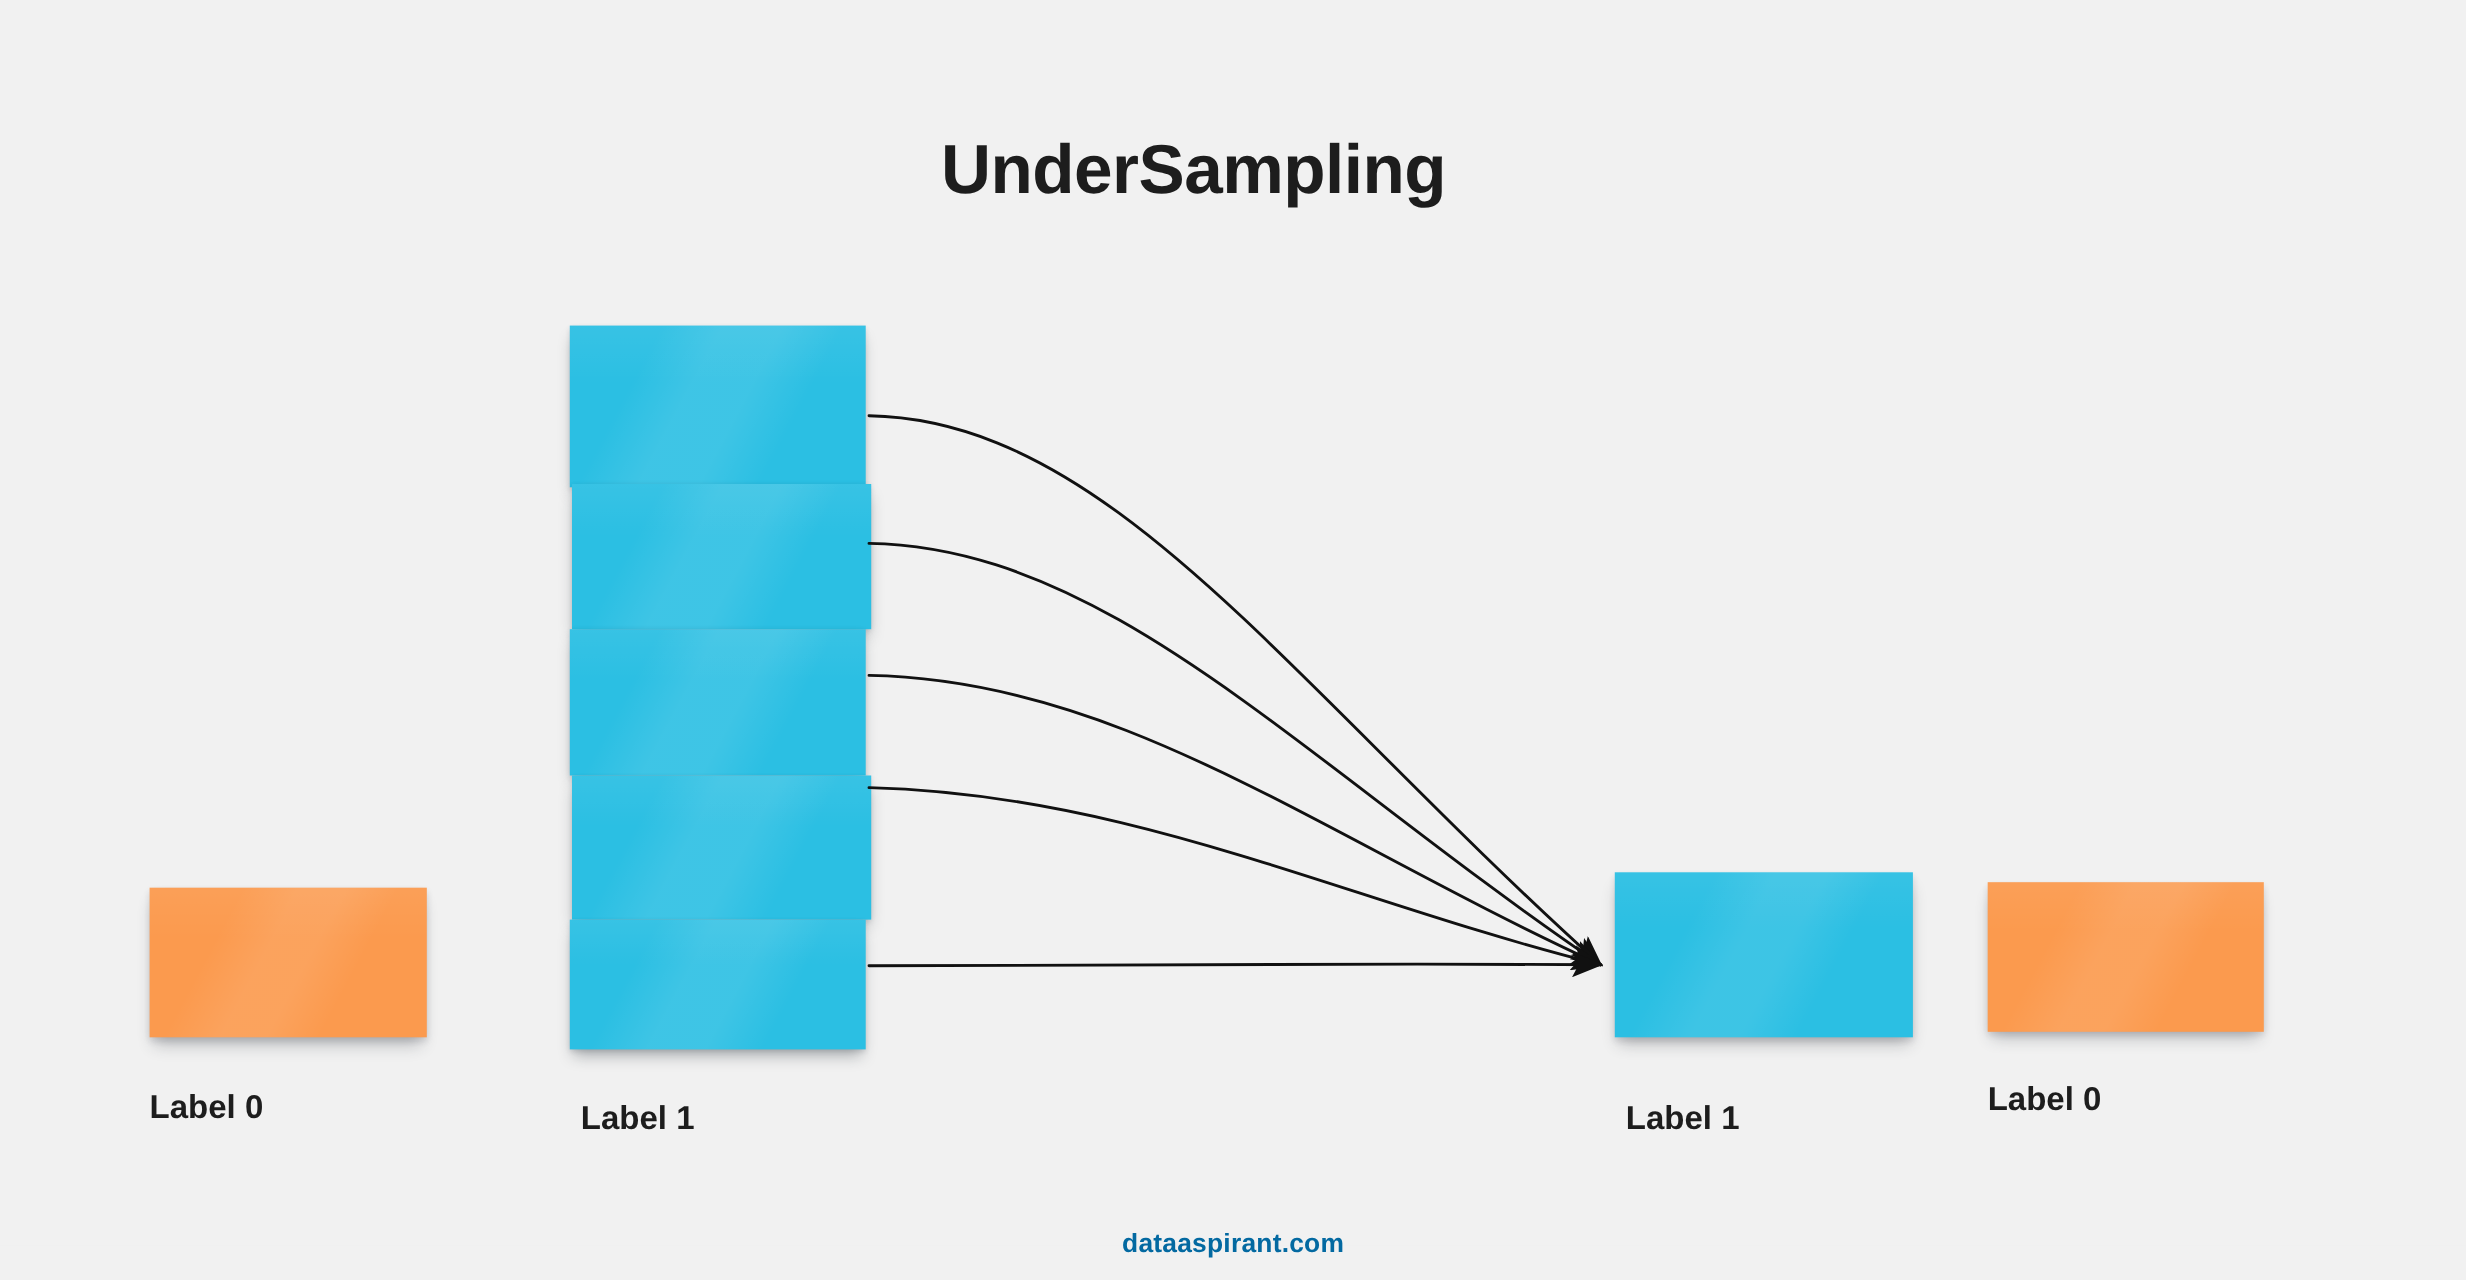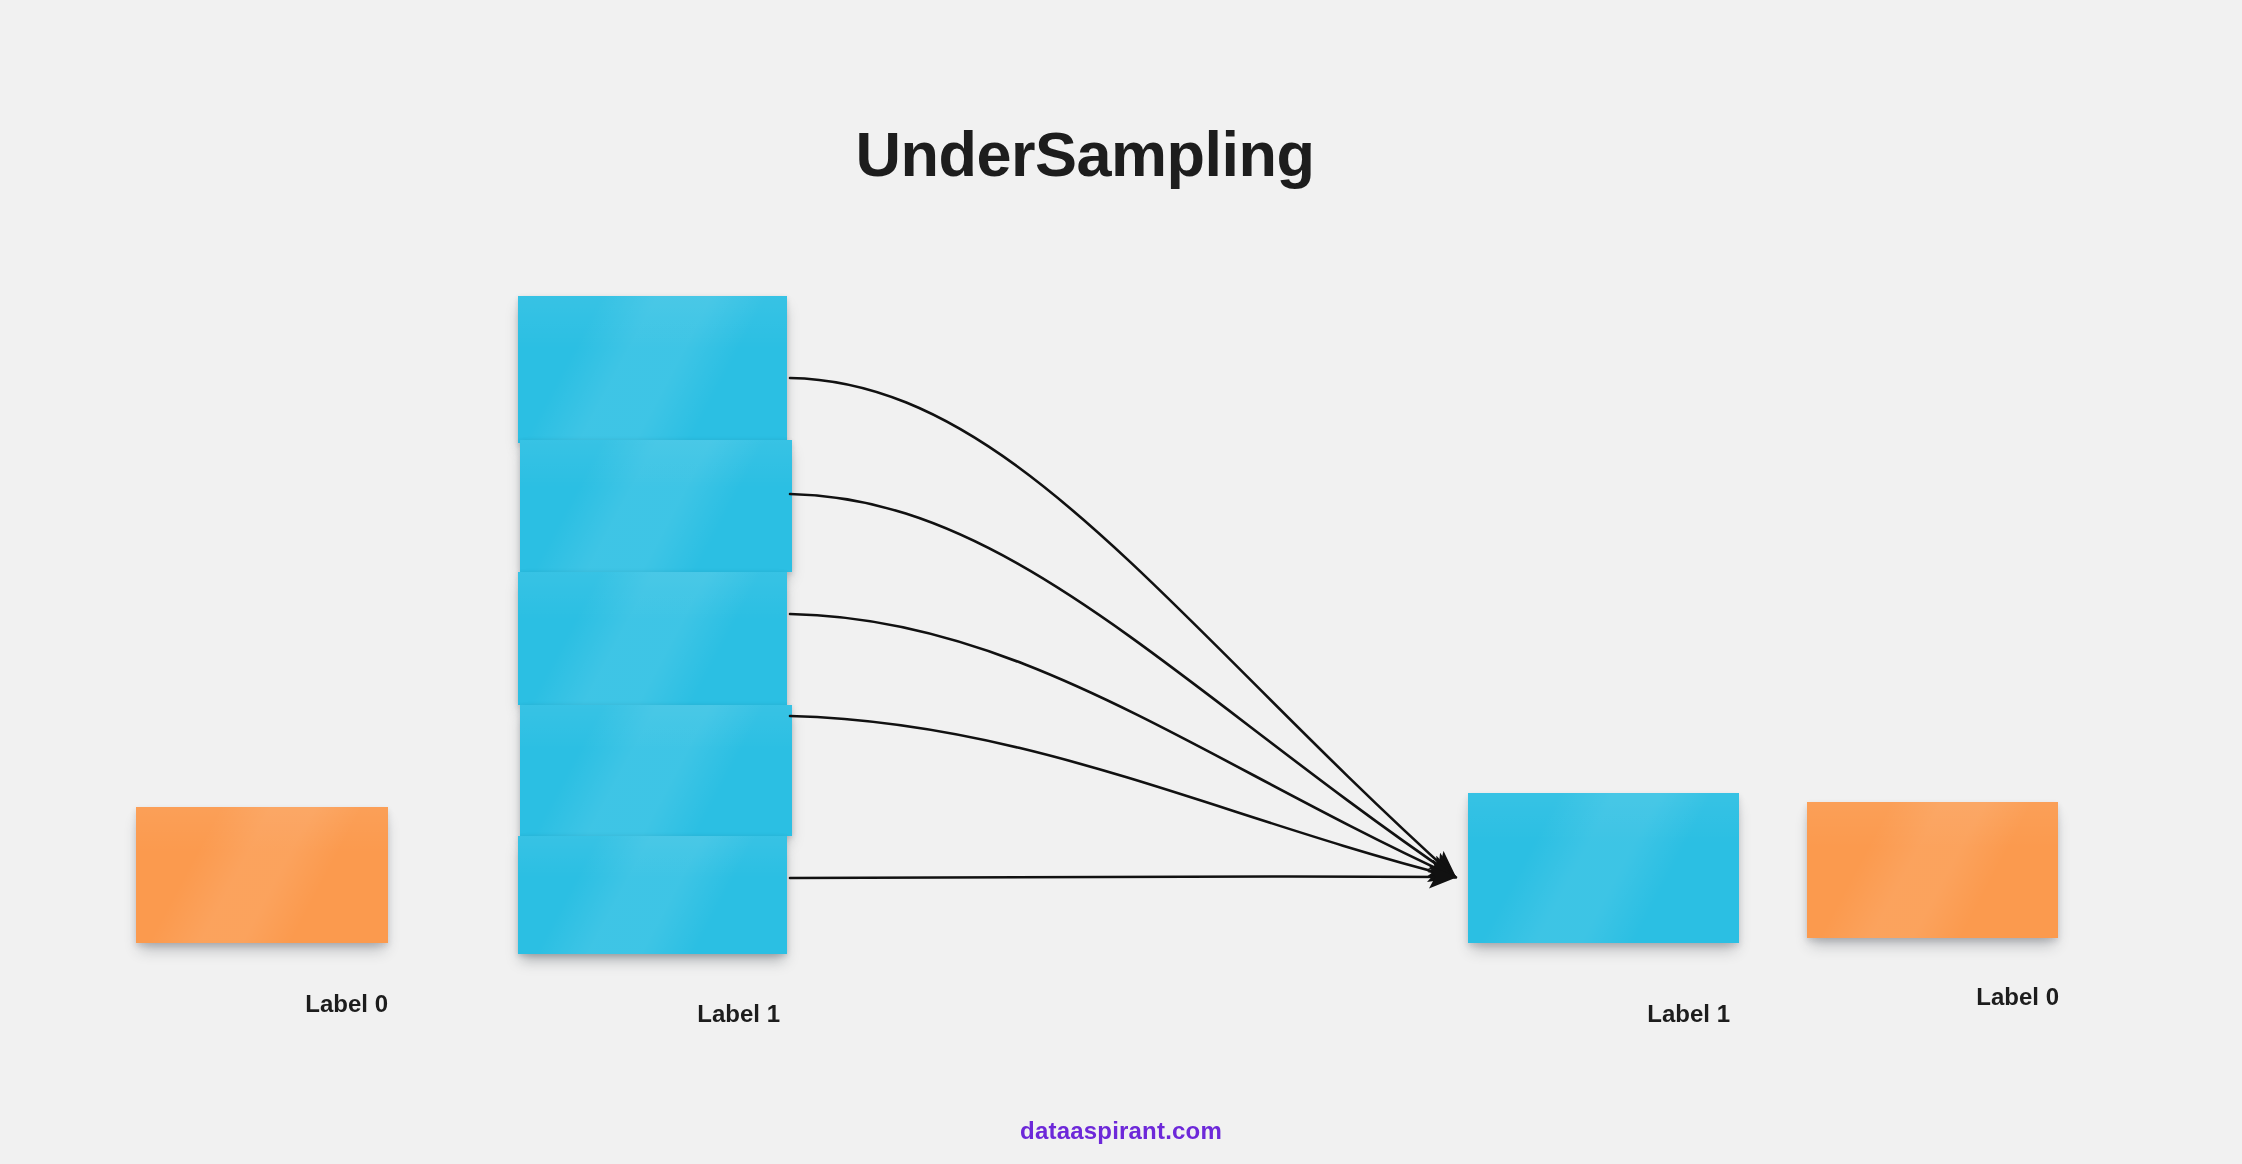--- a/index.html
+++ b/index.html
@@ -36,21 +36,21 @@
 
   
   #footer {
     position: absolute;
     left: 0;
     top: 1117px;
     width: 2242px;
     text-align: center;
     font-size: 24px;
     font-weight: bold;
-    color: #6d28d9;
+    color: #0369a1;
     letter-spacing: 0.2px;
   }
 
   
   .card {
     position: absolute;
     box-shadow: 0 10px 14px -4px rgba(40,45,55,0.30),
                 0 3px 6px rgba(40,45,55,0.14);
   }
   .card .sheen {
@@ -137,25 +137,25 @@
   #arrows {
     position: absolute;
     left: 0; top: 0;
     width: 2242px; height: 1164px;
     pointer-events: none;
   }
 
   
   .label {
     position: absolute;
-    font-size: 24px;
+    font-size: 30px;
     font-weight: bold;
     color: #1d1d1d;
     white-space: nowrap;
-    text-align: right;
+    text-align: left;
   }
   #label-left-0   { left: 136px;  top: 990px;  width: 252px; }
   #label-stack-1  { left: 528px;  top: 1000px; width: 252px; }
   #label-right-1  { left: 1478px; top: 1000px; width: 252px; }
   #label-right-0  { left: 1807px; top: 983px;  width: 252px; }
 </style>
 </head>
 <body>
 
 <div id="canvas">

